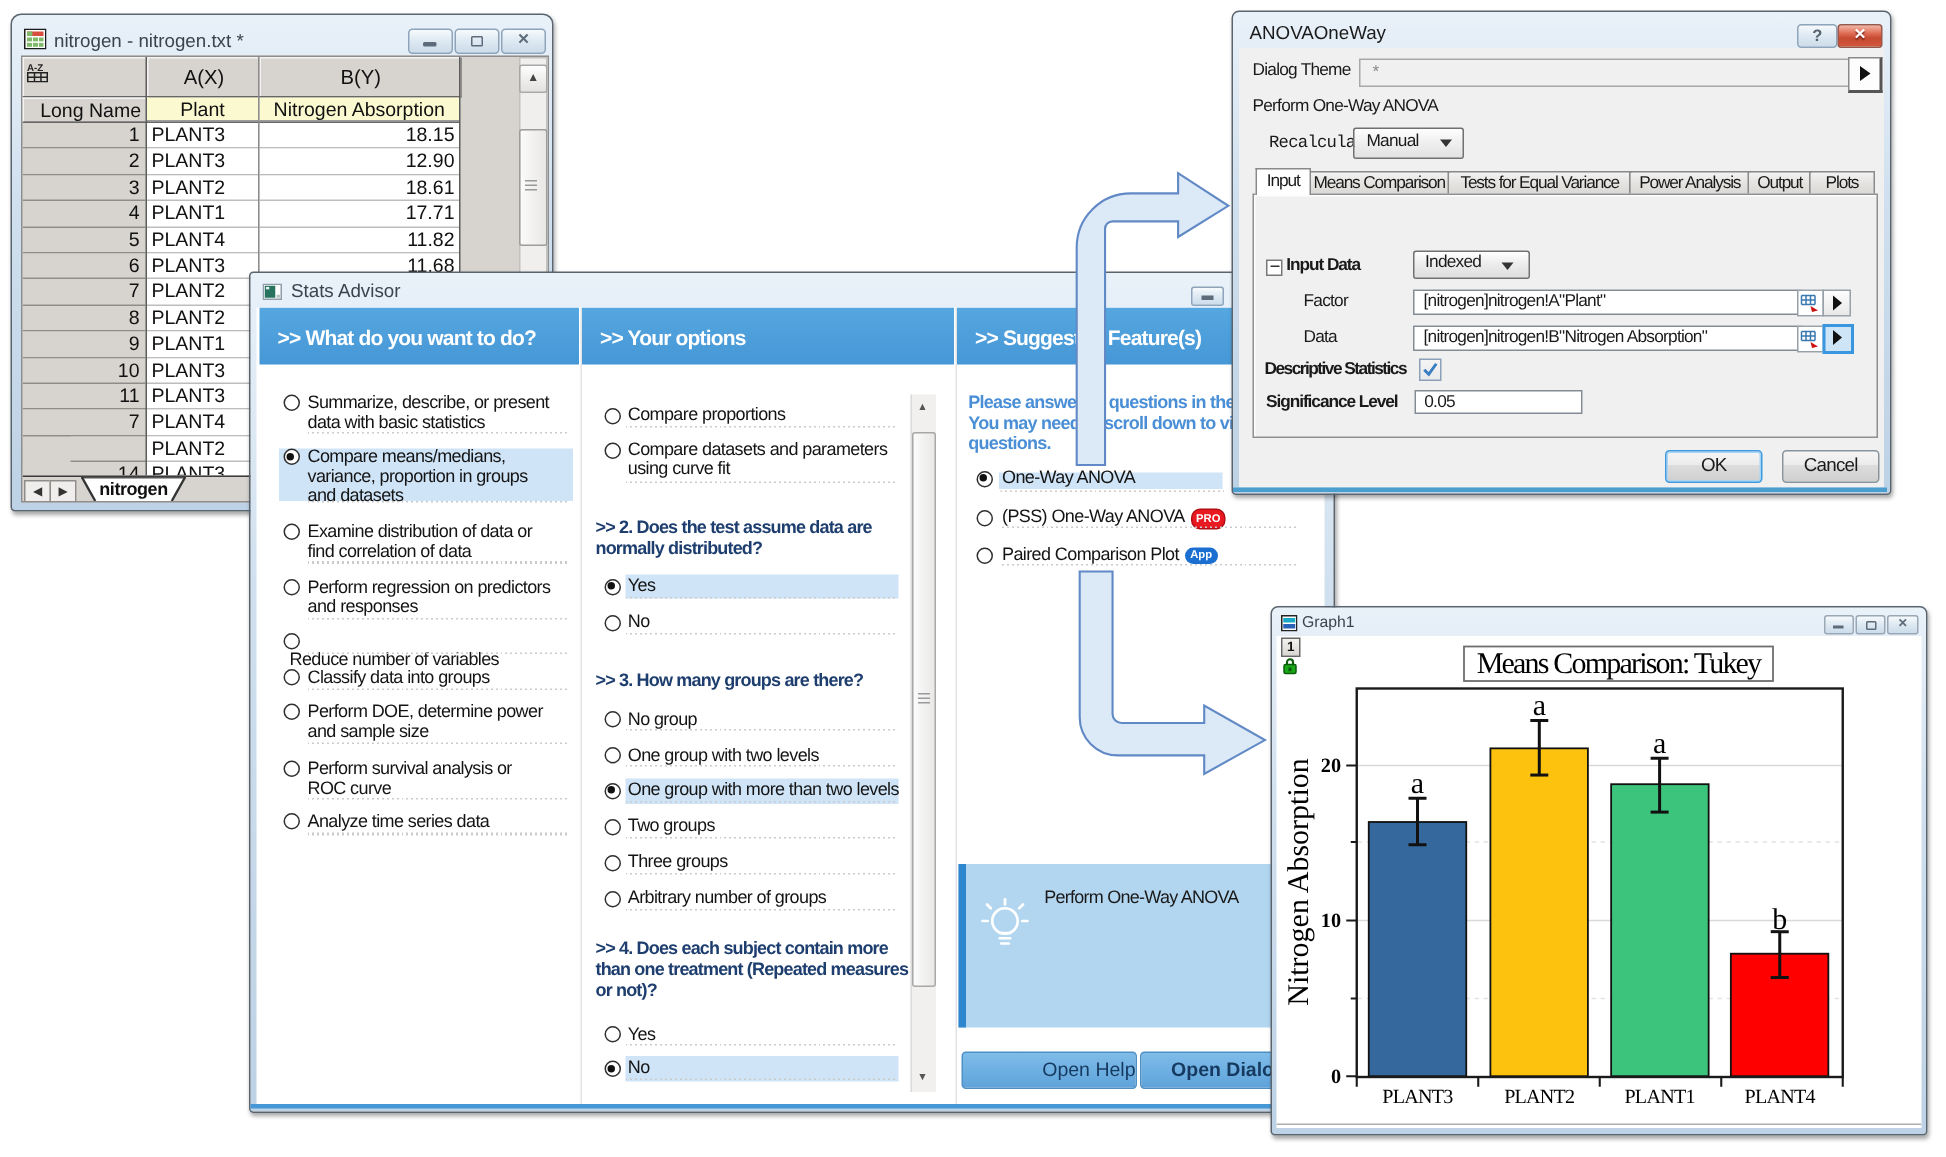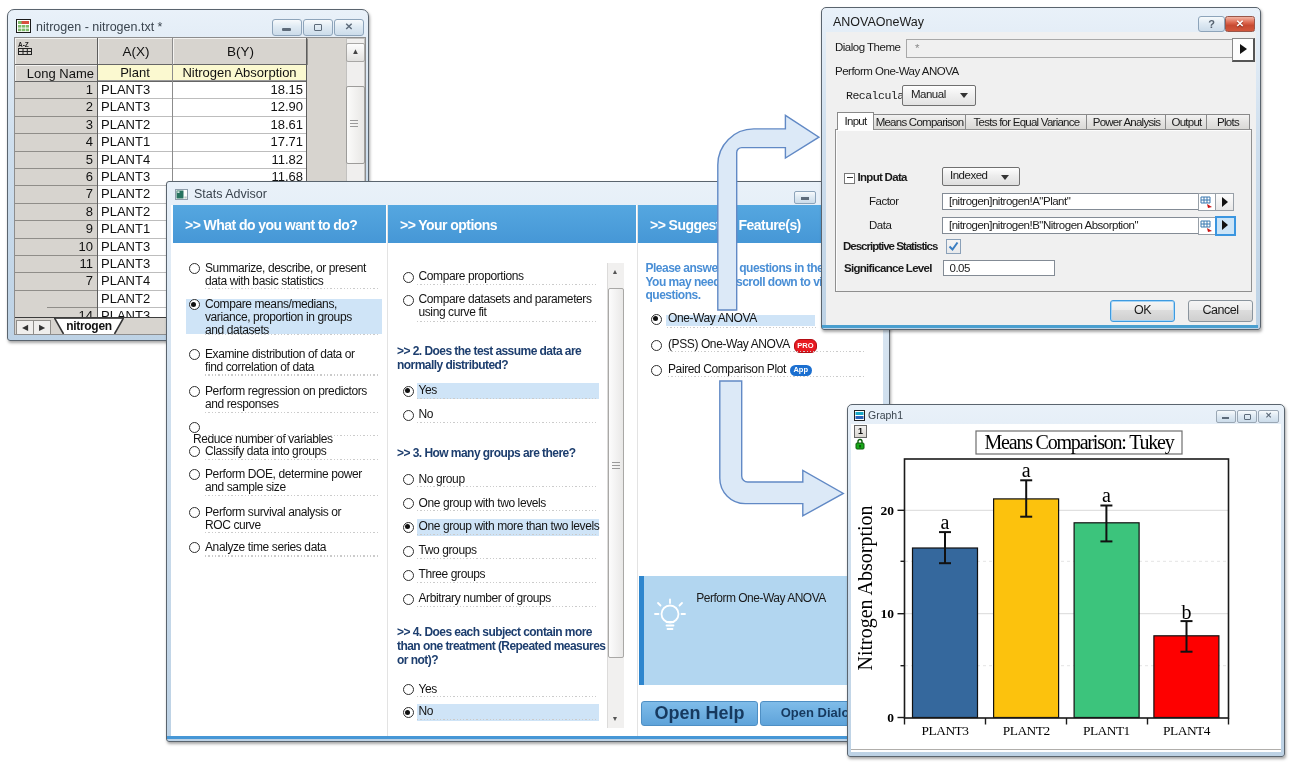--- a/index.html
+++ b/index.html
@@ -281,21 +281,21 @@
             <path d="M16.5 30.5 h7"></path>
             <path d="M17.5 34 h5"></path>
             <path d="M20 4 v-3.5" transform="translate(0,4)"></path>
             <path d="M8 8 l2.5 2.5"></path>
             <path d="M32 8 l-2.5 2.5"></path>
             <path d="M5 19 h3.5"></path>
             <path d="M31.5 19 h3.5"></path>
           </g>
         </svg>
       <div class="abs" style="left:490px;top:385.5px;width:200px;text-align:center;color:#1a1a1a;font-size:12px;letter-spacing:-0.5px;">Perform One-Way ANOVA</div>
-      <div style="position:absolute;background:linear-gradient(#7fbce9,#5ea3da);border:1px solid #4e8fc4;border-radius:3px;color:#16395f;font-weight:bold;font-size:18px;text-align:center;left:470px;top:496px;width:115px;height:23px;line-height:22px;">Open Help</div>
+      <div style="position:absolute;background:linear-gradient(#7fbce9,#5ea3da);border:1px solid #4e8fc4;border-radius:3px;color:#16395f;font-weight:normal;font-size:13px;text-align:right;left:470px;top:496px;width:115px;height:23px;line-height:22px;">Open Help</div>
       <div style="position:absolute;background:linear-gradient(#7fbce9,#5ea3da);border:1px solid #4e8fc4;border-radius:3px;color:#16395f;font-weight:bold;font-size:13px;text-align:center;left:589px;top:496px;width:116px;height:23px;line-height:22px;">Open Dialog</div>
     </div>
     <div class="abs" style="left:0px;top:554px;width:720px;height:3px;background:#4697d6;"></div>
   </div>
 
   <svg class="abs" id="arrows" width="1297" height="771" style="left:0;top:0;pointer-events:none;" viewBox="0 0 1297 771">
     <path d="M717.8 310 V164.9 A36 36 0 0 1 753.8 128.9 H785.4 V115.4 L818.9 137.2 L785.4 158 V147.6 H741.7 A5 5 0 0 0 736.7 152.6 V310 Z" fill="#dce9f7" stroke="#6189c5" stroke-width="1.4"></path>
     <path d="M719.8 381 V478.2 A25.4 25.4 0 0 0 745.2 503.6 H802.8 V515.9 L843.3 493.4 L802.8 470.4 V482 H747.7 A6 6 0 0 1 741.7 476 V381 Z" fill="#dce9f7" stroke="#6189c5" stroke-width="1.4"></path>
   </svg>
 

